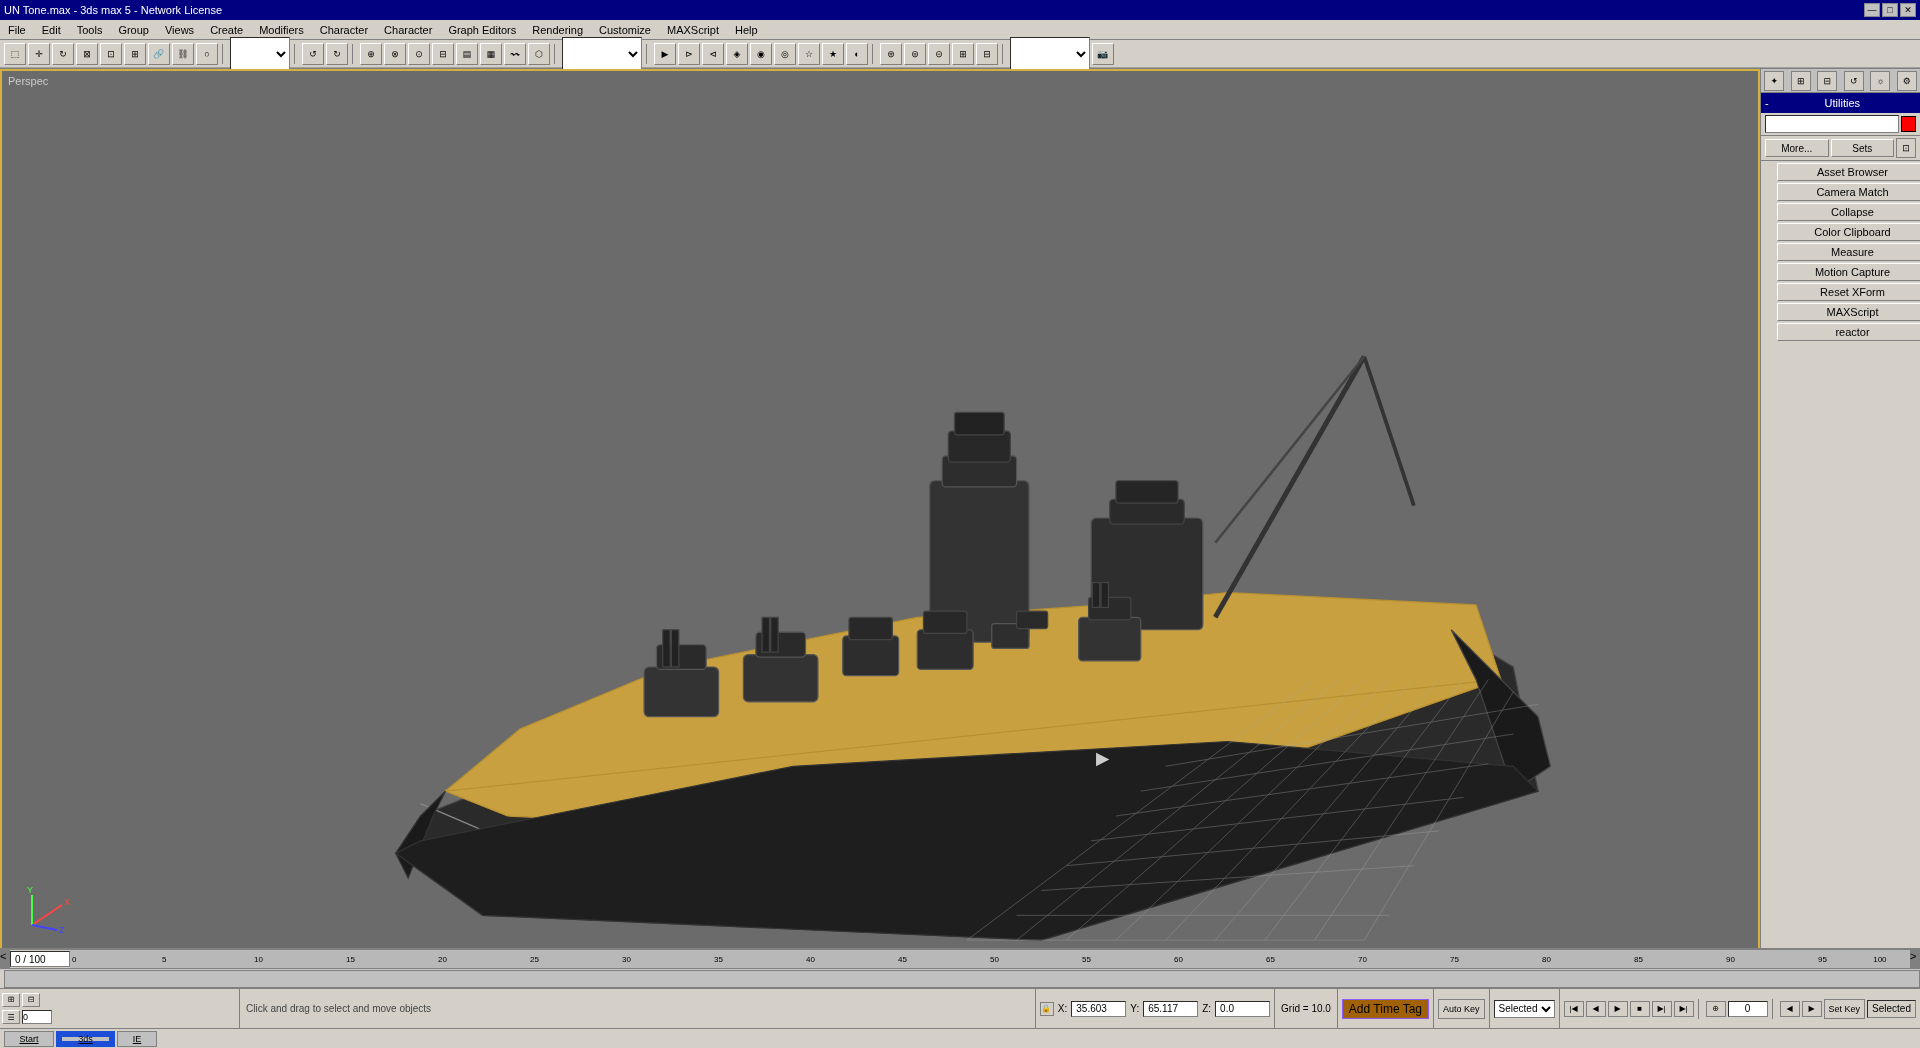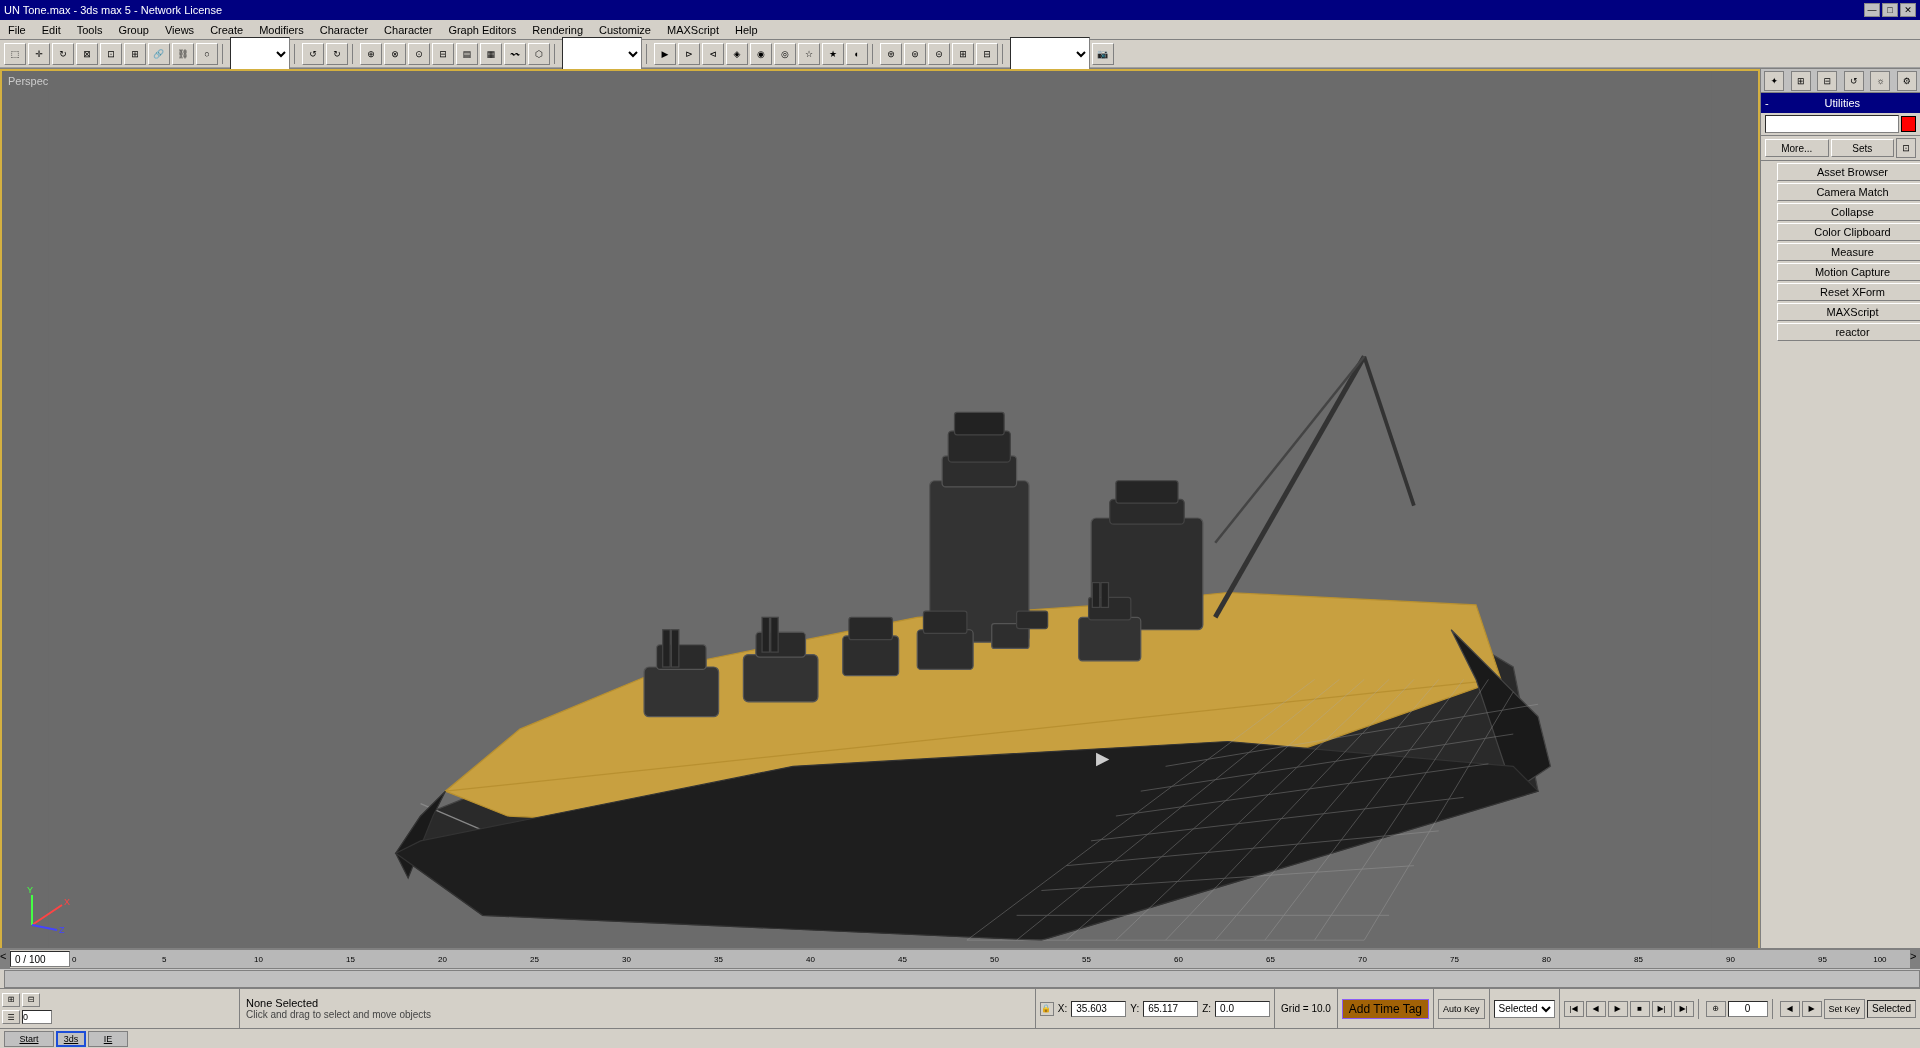--- a/index.html
+++ b/index.html
@@ -437,21 +437,20 @@
       <div class="tb-btn" style="width:18px;height:14px;font-size:8px;">⊞</div>
       <div class="tb-btn" style="width:18px;height:14px;font-size:8px;">⊟</div>
     </div>
     <div style="display:flex;gap:2px;flex:1;align-items:center;">
       <div class="tb-btn" style="width:18px;height:14px;font-size:8px;">☰</div>
       <input type="text" style="width: 30px; height: 14px; background: white; border: 1px inset rgb(128, 128, 128); font-size: 9px;" value="0">
     </div>
   </div>
 
   <div style="flex:1;display:flex;flex-direction:column;justify-content:center;padding:2px 6px;border-right:1px solid #808080;">
-    <div style="font-size:11px;">None Selected</div>
     <div style="font-size:10px;color:#444;">Click and drag to select and move objects</div>
   </div>
 
   <div style="display:flex;align-items:center;gap:4px;padding:0 4px;border-right:1px solid #808080;">
     <div style="width:14px;height:14px;background:#d4d0c8;border:1px solid #808080;font-size:8px;display:flex;align-items:center;justify-content:center;">🔒</div>
     <span class="coord-label">X:</span>
     <div class="status-field coord-field">35.603</div>
     <span class="coord-label">Y:</span>
     <div class="status-field coord-field">65.117</div>
     <span class="coord-label">Z:</span>
@@ -489,15 +488,15 @@
     <div class="tb-sep"></div>
     <div class="anim-btn">◀</div>
     <div class="anim-btn">▶</div>
     <button style="height:20px;background:#d4d0c8;border:1px solid #808080;font-size:9px;padding:0 4px;cursor:pointer;">Set Key</button>
     <div style="font-size:10px;padding:0 4px;background:#d4d0c8;border:1px inset #808080;height:18px;display:flex;align-items:center;">Selected</div>
   </div>
 </div>
 
 <div id="bottom-bar" style="position:absolute;bottom:0;left:0;right:0;height:20px;background:#d4d0c8;border-top:1px solid #808080;display:flex;align-items:center;gap:2px;padding:0 4px;text-decoration:underline;">
   <div style="width:50px;height:16px;background:#c0c0c0;border:1px solid #808080;display:flex;align-items:center;justify-content:center;font-size:9px;cursor:pointer;">Start</div>
-  <div style="width:30px;height:16px;background:#c0c0c0;border:2px solid #1d4ed8;display:flex;align-items:center;justify-content:center;font-size:9px;cursor:pointer;">3ds</div>
+  <div style="width:59px;height:16px;background:#c0c0c0;border:6px solid #1d4ed8;display:flex;align-items:center;justify-content:center;font-size:9px;cursor:pointer;">3ds</div>
   <div style="width:40px;height:16px;background:#c0c0c0;border:1px solid #808080;display:flex;align-items:center;justify-content:center;font-size:9px;cursor:pointer;">IE</div>
 </div>
 
 </body></html>

